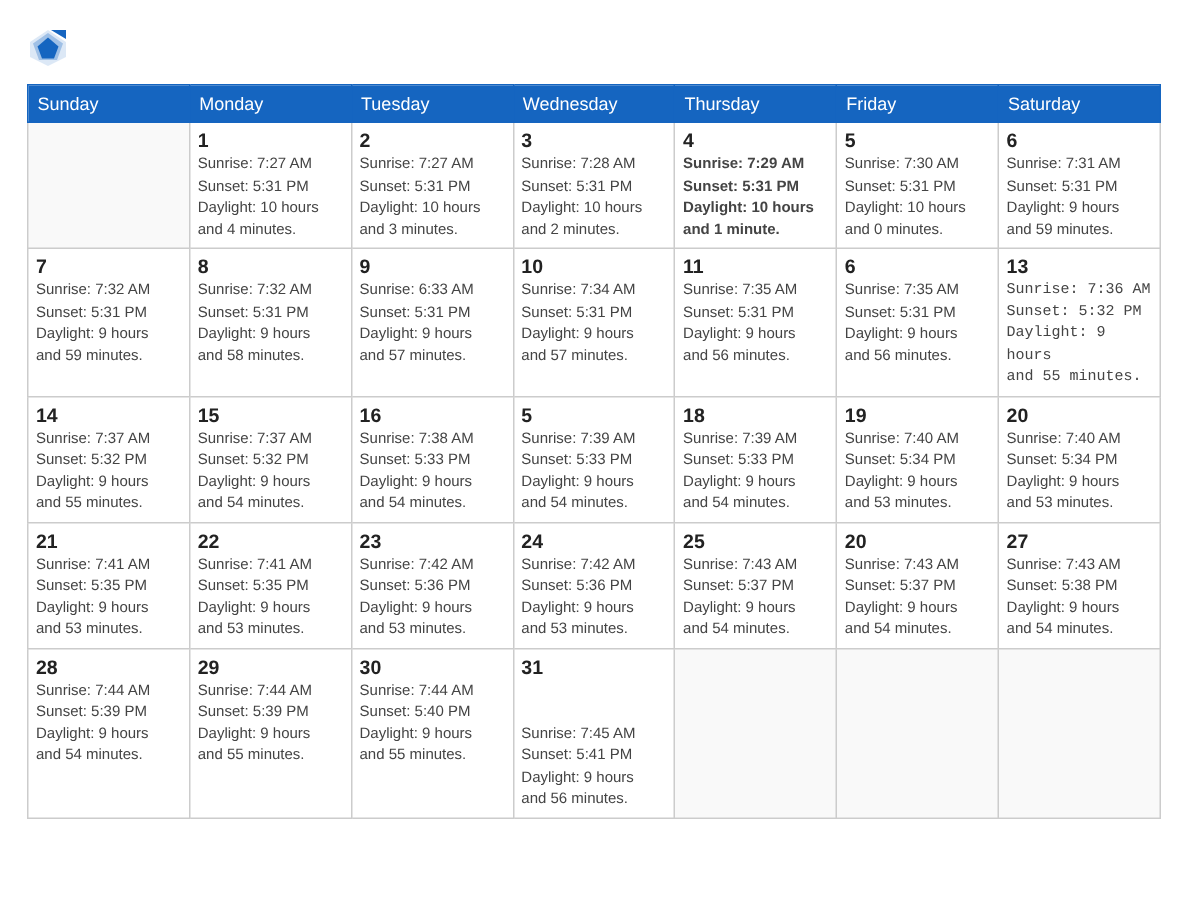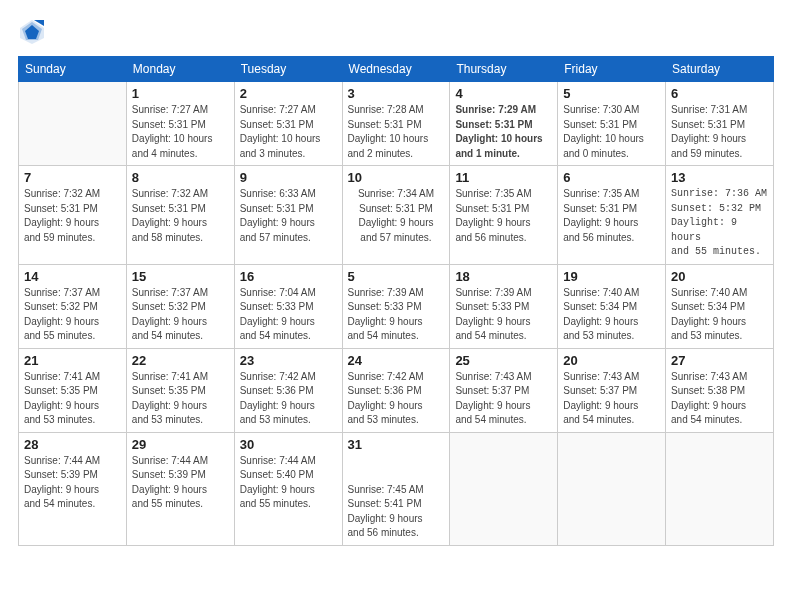--- a/index.html
+++ b/index.html
@@ -185,21 +185,21 @@
           </td>
           <td>
             <span class="day-num">9</span>
             <div class="day-info" style="white-space: pre-line;">Sunrise: 6:33 AM
 Sunset: 5:31 PM
 Daylight: 9 hours
 and 57 minutes.</div>
           </td>
           <td>
             <span class="day-num">10</span>
-            <div class="day-info" style="white-space: pre-line; text-align: center;">Sunrise: 7:34 AM
+            <div class="day-info" style="white-space: pre-line;">Sunrise: 7:34 AM
 Sunset: 5:31 PM
 Daylight: 9 hours
 and 57 minutes.</div>
           </td>
           <td>
             <span class="day-num">11</span>
             <div class="day-info" style="white-space: pre-line;">Sunrise: 7:35 AM
 Sunset: 5:31 PM
 Daylight: 9 hours
 and 56 minutes.</div>
@@ -229,21 +229,21 @@
           </td>
           <td>
             <span class="day-num">15</span>
             <div class="day-info" style="white-space: pre-line;">Sunrise: 7:37 AM
 Sunset: 5:32 PM
 Daylight: 9 hours
 and 54 minutes.</div>
           </td>
           <td>
             <span class="day-num">16</span>
-            <div class="day-info" style="white-space: pre-line;">Sunrise: 7:04 AM
+            <div class="day-info" style="white-space: pre-line;">Sunrise: 7:38 AM
 Sunset: 5:33 PM
 Daylight: 9 hours
 and 54 minutes.</div>
           </td>
           <td>
             <span class="day-num">5</span>
             <div class="day-info" style="white-space: pre-line;">Sunrise: 7:39 AM
 Sunset: 5:33 PM
 Daylight: 9 hours
 and 54 minutes.</div>

